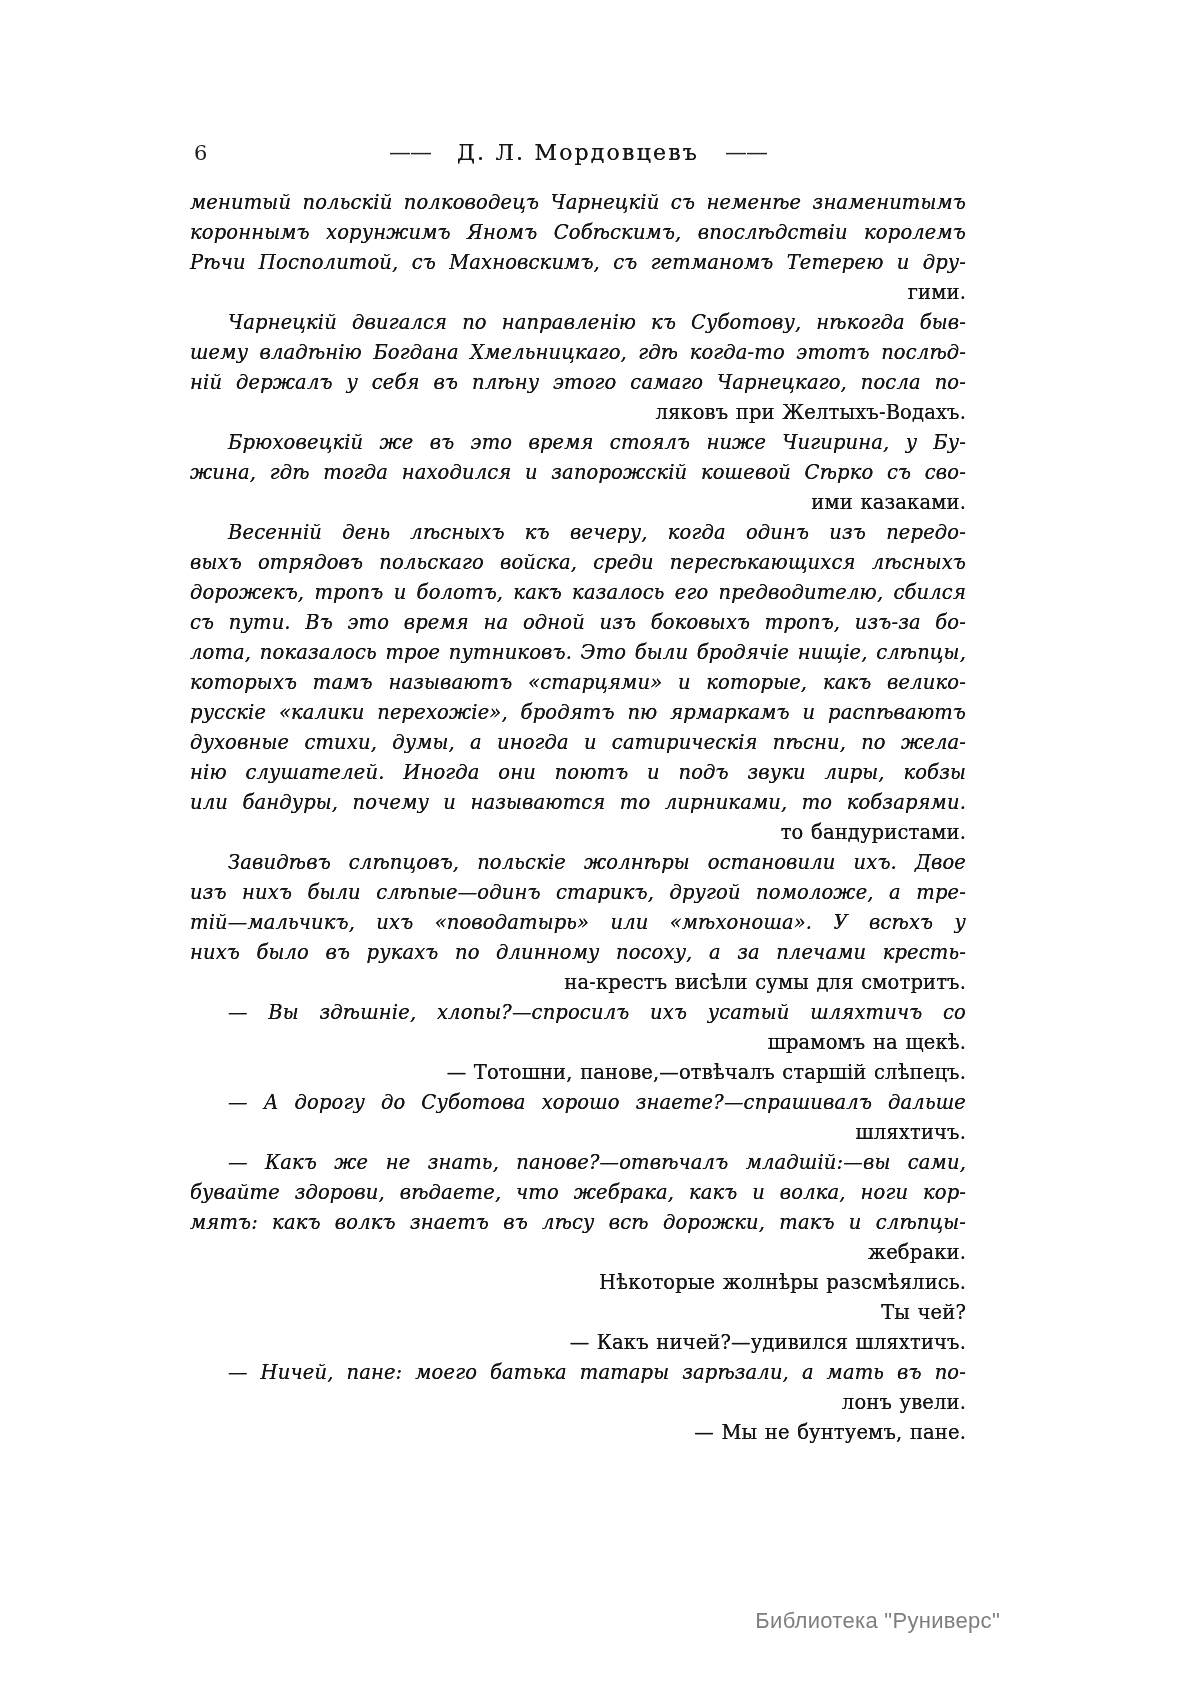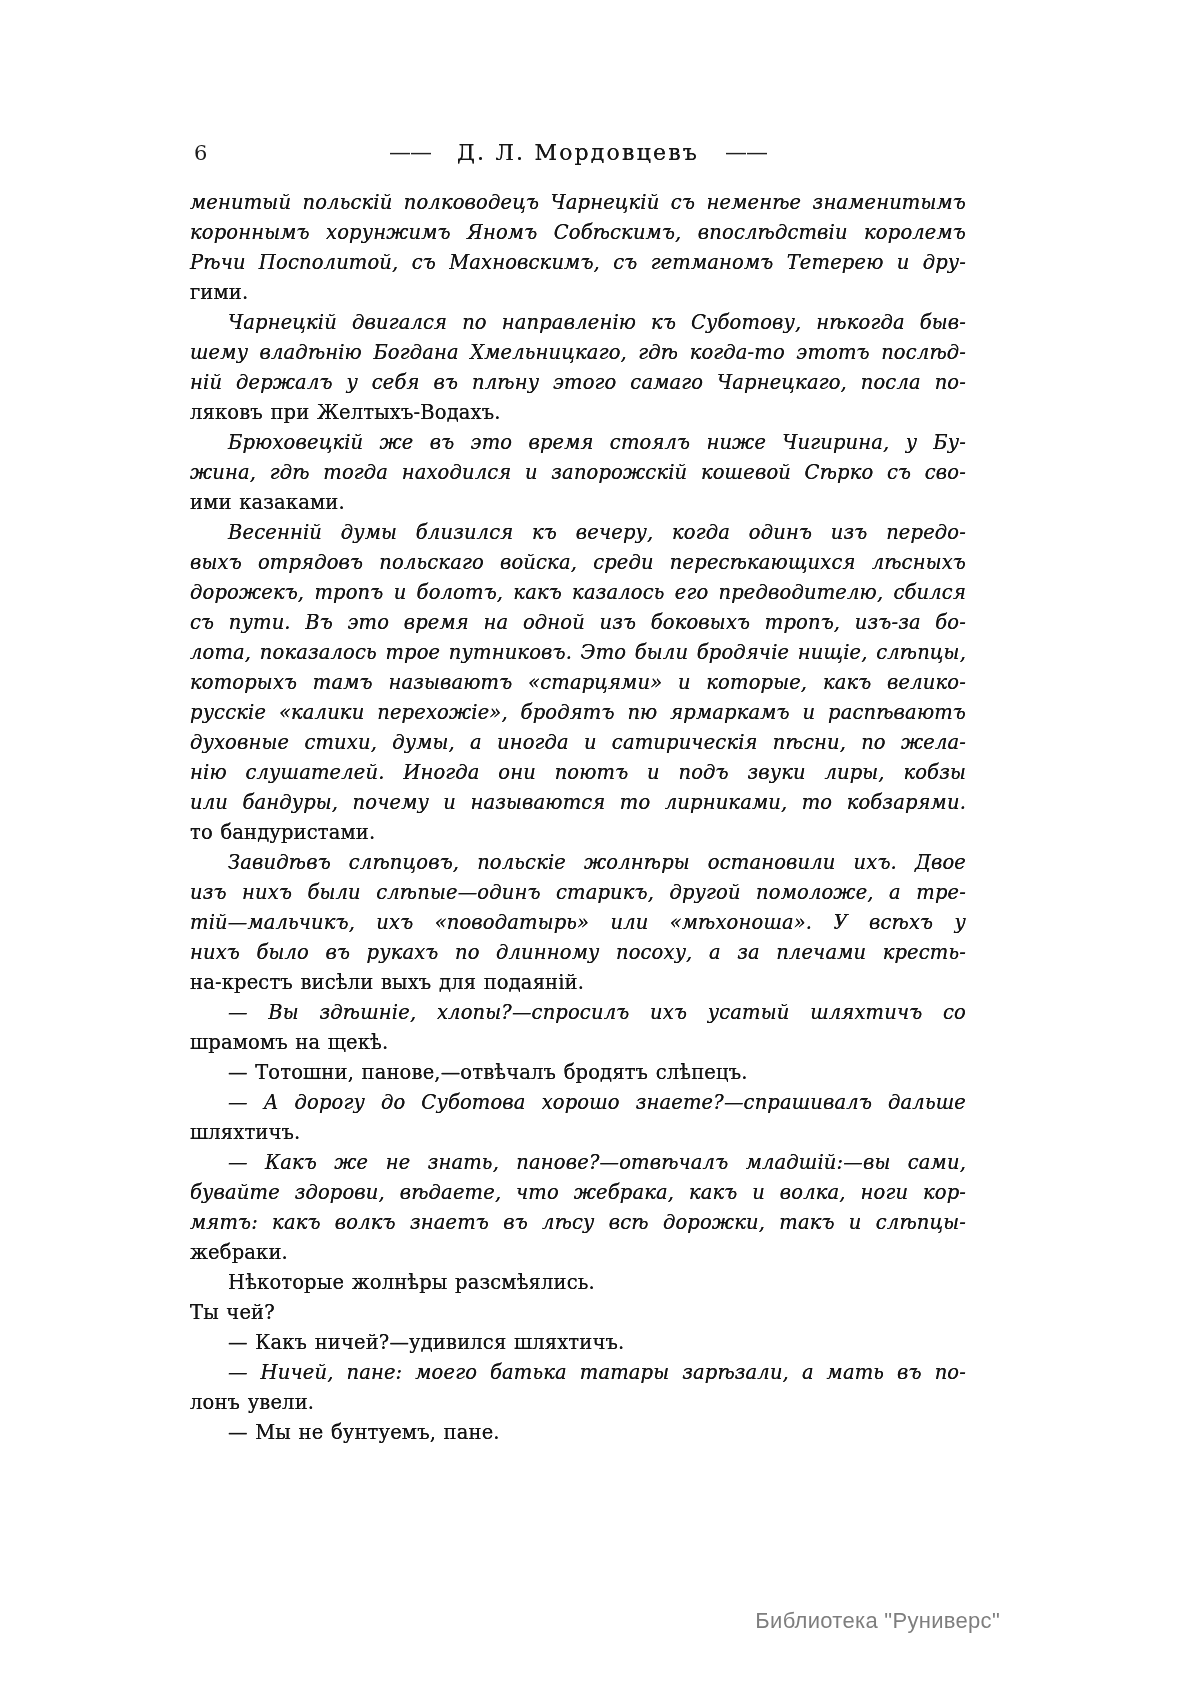--- a/index.html
+++ b/index.html
@@ -16,21 +16,21 @@
     display:flex;align-items:center;justify-content:center;gap:26px;
     font-size:22px;line-height:34px;letter-spacing:2.2px;color:#161616;
     text-shadow:0 0 0.4px #161616;
   }
   .running-header .dash{letter-spacing:-1px;text-shadow:none;color:#222;}
   .text-block{
     position:absolute;left:190px;top:188px;width:776px;
   }
   .line{
     font-size:19.5px;line-height:30px;height:30px;white-space:normal;
-    text-align:left;word-spacing:1.2px;letter-spacing:0.15px;
+    text-align:right;word-spacing:1.2px;letter-spacing:0.15px;
     text-shadow:0 0 0.45px #151515;
   }
   .line.fill{text-align:justify;text-align-last:justify;font-style:italic;}
   .line.indent{padding-left:38px;}
   .watermark{
     position:absolute;top:1608px;right:200px;
     font-family:"Liberation Sans","DejaVu Sans",sans-serif;
     font-size:22px;color:#7e7e7e;letter-spacing:0.3px;
     text-shadow:none;
   }
@@ -53,39 +53,39 @@
       <div class="line fill">короннымъ хорунжимъ Яномъ Собѣскимъ, впослѣдствіи королемъ</div>
       <div class="line fill">Рѣчи Посполитой, съ Махновскимъ, съ гетманомъ Тетерею и дру-</div>
       <div class="line">гими.</div>
       <div class="line indent fill">Чарнецкій двигался по направленію къ Суботову, нѣкогда быв-</div>
       <div class="line fill">шему владѣнію Богдана Хмельницкаго, гдѣ когда-то этотъ послѣд-</div>
       <div class="line fill">ній держалъ у себя въ плѣну этого самаго Чарнецкаго, посла по-</div>
       <div class="line">ляковъ при Желтыхъ-Водахъ.</div>
       <div class="line indent fill">Брюховецкій же въ это время стоялъ ниже Чигирина, у Бу-</div>
       <div class="line fill">жина, гдѣ тогда находился и запорожскій кошевой Сѣрко съ сво-</div>
       <div class="line">ими казаками.</div>
-      <div class="line indent fill">Весенній думы близился къ вечеру, когда одинъ изъ передо-</div>
+      <div class="line indent fill">Весенній день лѣсныхъ къ вечеру, когда одинъ изъ передо-</div>
       <div class="line fill">выхъ отрядовъ польскаго войска, среди пересѣкающихся лѣсныхъ</div>
       <div class="line fill">дорожекъ, тропъ и болотъ, какъ казалось его предводителю, сбился</div>
       <div class="line fill">съ пути. Въ это время на одной изъ боковыхъ тропъ, изъ-за бо-</div>
       <div class="line fill">лота, показалось трое путниковъ. Это были бродячіе нищіе, слѣпцы,</div>
       <div class="line fill">которыхъ тамъ называютъ «старцями» и которые, какъ велико-</div>
       <div class="line fill">русскіе «калики перехожіе», бродятъ пю ярмаркамъ и распѣваютъ</div>
       <div class="line fill">духовные стихи, думы, а иногда и сатирическія пѣсни, по жела-</div>
       <div class="line fill">нію слушателей. Иногда они поютъ и подъ звуки лиры, кобзы</div>
       <div class="line fill">или бандуры, почему и называются то лирниками, то кобзарями.</div>
       <div class="line">то бандуристами.</div>
       <div class="line indent fill">Завидѣвъ слѣпцовъ, польскіе жолнѣры остановили ихъ. Двое</div>
       <div class="line fill">изъ нихъ были слѣпые—одинъ старикъ, другой помоложе, а тре-</div>
       <div class="line fill">тій—мальчикъ, ихъ «поводатырь» или «мѣхоноша». У всѣхъ у</div>
       <div class="line fill">нихъ было въ рукахъ по длинному посоху, а за плечами кресть-</div>
-      <div class="line">на-крестъ висѣли выхъ для подаяній.</div>
+      <div class="line">на-крестъ висѣли сумы для смотритъ.</div>
       <div class="line indent fill">— Вы здѣшніе, хлопы?—спросилъ ихъ усатый шляхтичъ со</div>
       <div class="line">шрамомъ на щекѣ.</div>
-      <div class="line indent">— Тотошни, панове,—отвѣчалъ бродятъ слѣпецъ.</div>
+      <div class="line indent">— Тотошни, панове,—отвѣчалъ старшій слѣпецъ.</div>
       <div class="line indent fill">— А дорогу до Суботова хорошо знаете?—спрашивалъ дальше</div>
       <div class="line">шляхтичъ.</div>
       <div class="line indent fill">— Какъ же не знать, панове?—отвѣчалъ младшій:—вы сами,</div>
       <div class="line fill">бувайте здорови, вѣдаете, что жебрака, какъ и волка, ноги кор-</div>
       <div class="line fill">мятъ: какъ волкъ знаетъ въ лѣсу всѣ дорожки, такъ и слѣпцы-</div>
       <div class="line">жебраки.</div>
       <div class="line indent">Нѣкоторые жолнѣры разсмѣялись.</div>
       <div class="line">Ты чей?</div>
       <div class="line indent">— Какъ ничей?—удивился шляхтичъ.</div>
       <div class="line indent fill">— Ничей, пане: моего батька татары зарѣзали, а мать въ по-</div>

